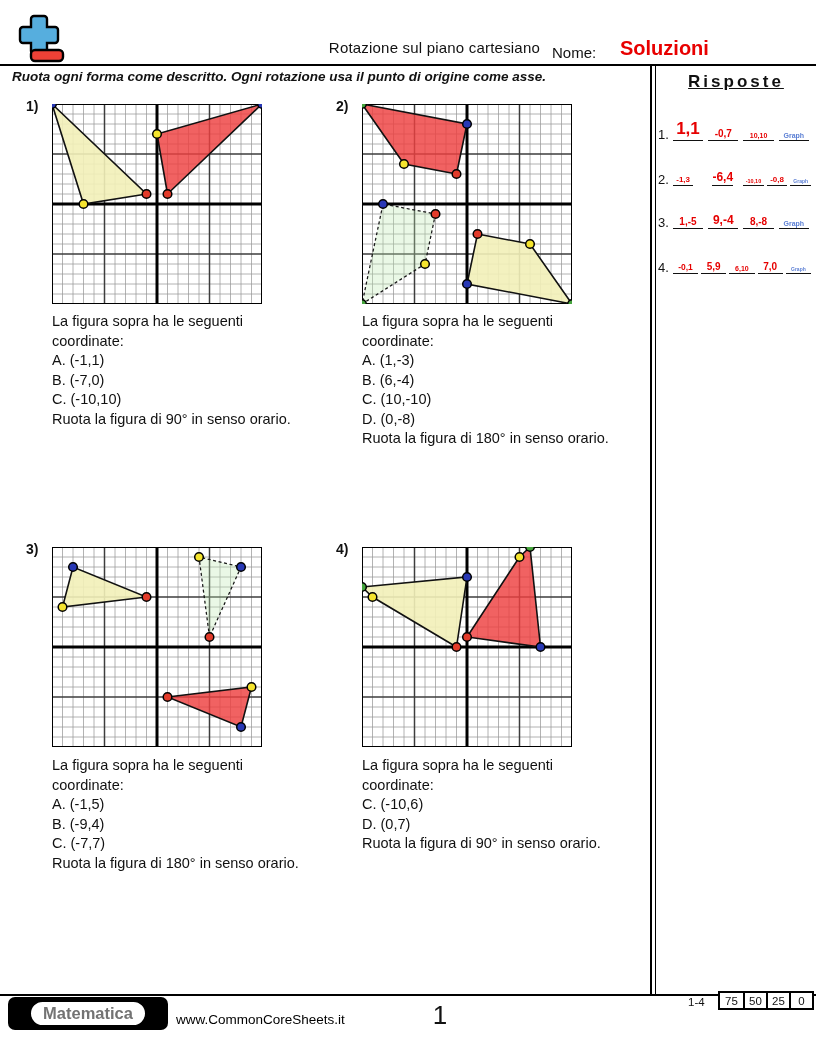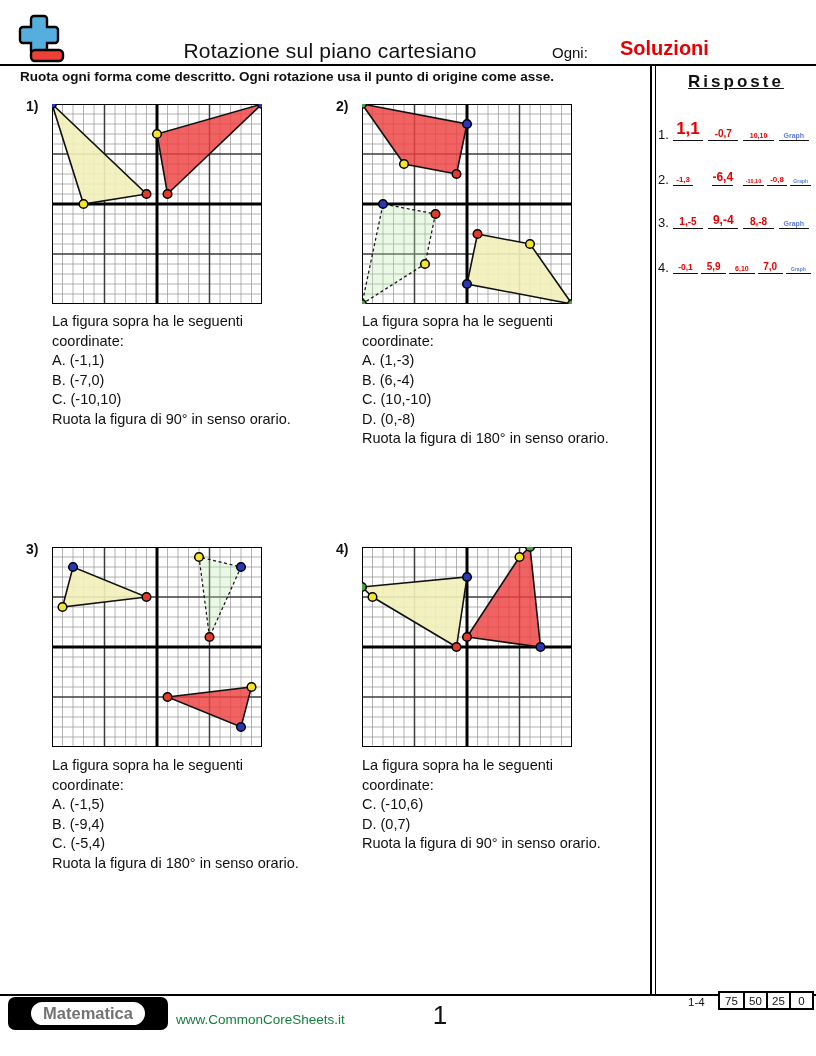--- a/index.html
+++ b/index.html
@@ -2,26 +2,26 @@
 <html><head>
 <meta charset="utf-8">
 <style>
   * { margin:0; padding:0; box-sizing:border-box; }
   html,body { background:#fff; }
   body { font-family:"Liberation Sans", sans-serif; color:#111; }
   .page { position:relative; width:816px; height:1056px; background:#fff; overflow:hidden; margin:0 auto; }
 
   
   .logo-icon { position:absolute; left:18px; top:12px; }
-  .page-title { position:absolute; left:120px; top:39px; width:420px; text-align:center;
-                font-size:21px; font-weight:500; letter-spacing:.2px; }
+  .page-title { position:absolute; left:120px; top:39px; width:420px; text-align:right;
+                font-size:15px; font-weight:500; letter-spacing:.2px; }
   .name-label { position:absolute; left:552px; top:44px; font-size:15px; }
   .name-value { position:absolute; left:620px; top:37px; font-size:20px; font-weight:bold; color:#e80000; }
   .header-rule { position:absolute; left:0; top:64px; width:816px; height:2px; background:#000; }
-  .instruction { position:absolute; left:20px; top:69px; width:632px; font-size:13.5px; font-weight:bold; }
+  .instruction { position:absolute; left:12px; top:69px; width:632px; font-size:13.5px; font-weight:bold;font-style:italic; }
 
   
   .vline { position:absolute; top:66px; width:1.6px; height:929px; background:#000; }
   .vline.a { left:650px; } .vline.b { left:654.6px; }
   .answers-title { position:absolute; left:656px; top:72px; width:160px; text-align:center;
                    font-size:17px; font-weight:bold; letter-spacing:3px; text-decoration:underline; }
   .ans-row { position:absolute; left:658px; width:156px; height:22px; display:flex; align-items:flex-end; }
   .ans-num { font-size:13px; line-height:13px; margin-right:4px; }
   .ans-blank { border-bottom:1.7px solid #111; text-align:center; font-weight:bold; color:#e60000;
                display:flex; align-items:flex-end; justify-content:center; height:20px; padding-bottom:1px; }
@@ -41,39 +41,39 @@
   .shape-rotated      { fill:#ee3f3f; fill-opacity:.82; stroke:#111; stroke-width:1.6; }
   .shape-intermediate { fill:#bfe8b0; fill-opacity:.32; stroke:#161616; stroke-width:1.25; stroke-dasharray:3 2.6; }
   .vertex { stroke:#000; stroke-width:1.5; }
 
   
   .footer-rule { position:absolute; left:0; top:994px; width:816px; height:2px; background:#000; }
   .footer-logo { position:absolute; left:8px; top:997px; width:160px; height:33px; background:#000; border-radius:7px;
                  display:flex; align-items:center; justify-content:center; }
   .footer-logo-pill { background:#fff; border:2px solid #000; border-radius:14px; padding:2px 12px;
                       font-size:16.5px; font-weight:bold; color:#737373; }
-  .footer-url { position:absolute; left:176px; top:1012px; font-size:13.5px; color:#15803d; }
+  .footer-url { position:absolute; left:176px; top:1012px; font-size:13.5px; color:#000000; }
   .page-num { position:absolute; left:410px; top:1000px; width:60px; text-align:center; font-size:26px; }
   .score-label { position:absolute; left:688px; top:996px; font-size:11.5px; }
   .score-table { position:absolute; left:718px; top:991px; display:flex; border:2px solid #000; background:#fff; }
   .score-cell { width:23px; height:15px; border-left:2px solid #000; display:flex; align-items:center;
                 justify-content:center; font-size:11.5px; }
   .score-cell:first-child { border-left:none;border-radius:7px; }
 </style>
 </head>
 <body>
 
 <div class="page">
 
   <svg class="logo-icon" width="48" height="52" viewBox="0 0 48 52">
     <path id="logo-plus" d="M16 4 h10 a3 3 0 0 1 3 3 v8 h8 a3 3 0 0 1 3 3 v10 a3 3 0 0 1 -3 3 h-8 v8 a3 3 0 0 1 -3 3 h-10 a3 3 0 0 1 -3 -3 v-8 h-8 a3 3 0 0 1 -3 -3 v-10 a3 3 0 0 1 3 -3 h8 v-8 a3 3 0 0 1 3 -3 z" stroke="#000" stroke-width="2.4" fill="#56aede"></path>
     <rect id="logo-minus" x="13" y="38" width="32" height="11" rx="4" stroke="#000" stroke-width="2.4" fill="#ee4136"></rect>
   </svg>
   <div class="page-title">Rotazione sul piano cartesiano</div>
-  <div class="name-label">Ogni:</div>
+  <div class="name-label">Nome:</div>
   <div class="name-value">Soluzioni</div>
   <div class="header-rule"></div>
   <div class="instruction">Ruota ogni forma come descritto. Ogni rotazione usa il punto di origine come asse.</div>
 
   <div class="vline a"></div>
   <div class="vline b"></div>
   <div class="answers-title">Risposte</div>
   <div id="answers-rows">
       <div class="ans-row" style="top: 119px;">
         <span class="ans-num">1.</span>
@@ -296,21 +296,21 @@
         <circle cx="21" cy="20" r="4.3" class="vertex" fill="#2838b5"></circle>
         <circle cx="115.5" cy="150" r="4.3" class="vertex" fill="#e23b2a"></circle>
         <circle cx="199.5" cy="140" r="4.3" class="vertex" fill="#f5e42e"></circle>
         <circle cx="189" cy="180" r="4.3" class="vertex" fill="#2838b5"></circle>
       </svg>
       <div class="prob-text" style="left: 52px; top: 756px;">
         <div>La figura sopra ha le seguenti</div>
         <div>coordinate:</div>
         <div>A. (-1,5)</div>
         <div>B. (-9,4)</div>
-        <div>C. (-5,4)</div>
+        <div>C. (-7,7)</div>
         <div>Ruota la figura di 180° in senso orario.</div>
       </div>
       <div class="prob-label" style="left: 336px; top: 541px;">4)</div>
       <svg class="graph" viewBox="0 0 210 200" style="left: 362px; top: 547px;">
         <line x1="10.5" y1="0" x2="10.5" y2="200" class="gl-minor"></line>
         <line x1="0" y1="10" x2="210" y2="10" class="gl-minor"></line>
         <line x1="21" y1="0" x2="21" y2="200" class="gl-minor"></line>
         <line x1="0" y1="20" x2="210" y2="20" class="gl-minor"></line>
         <line x1="31.5" y1="0" x2="31.5" y2="200" class="gl-minor"></line>
         <line x1="0" y1="30" x2="210" y2="30" class="gl-minor"></line>

